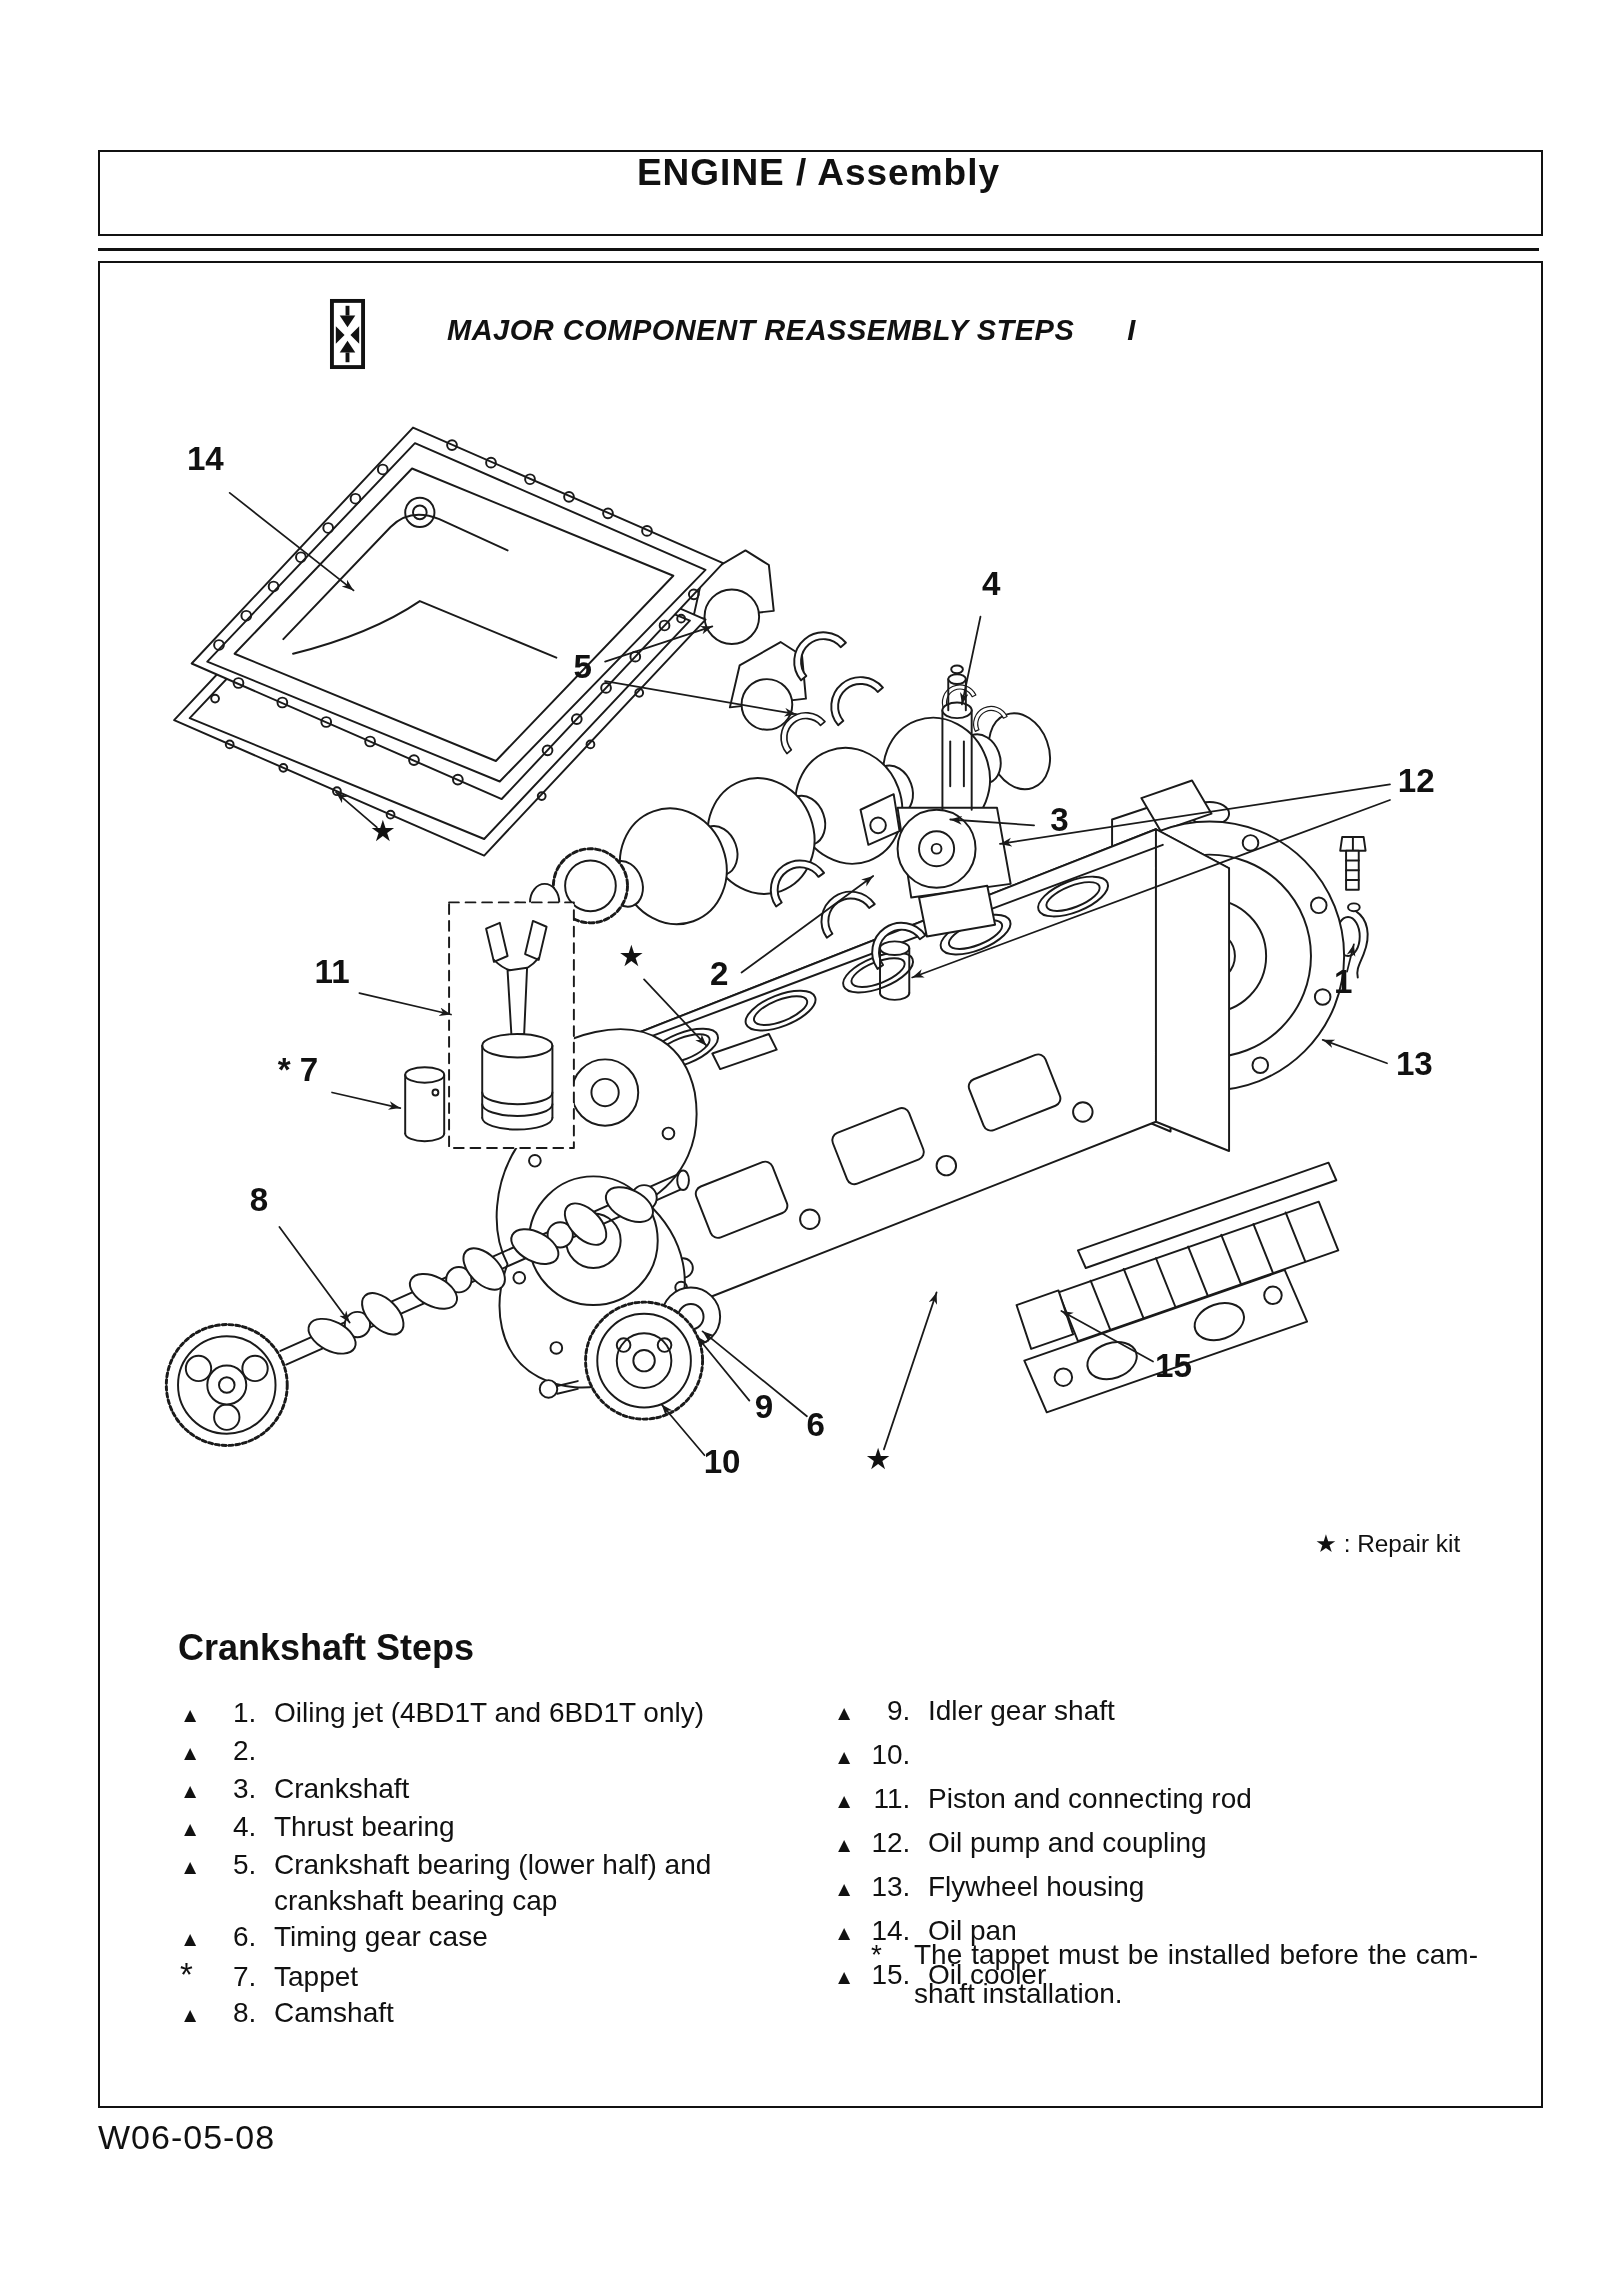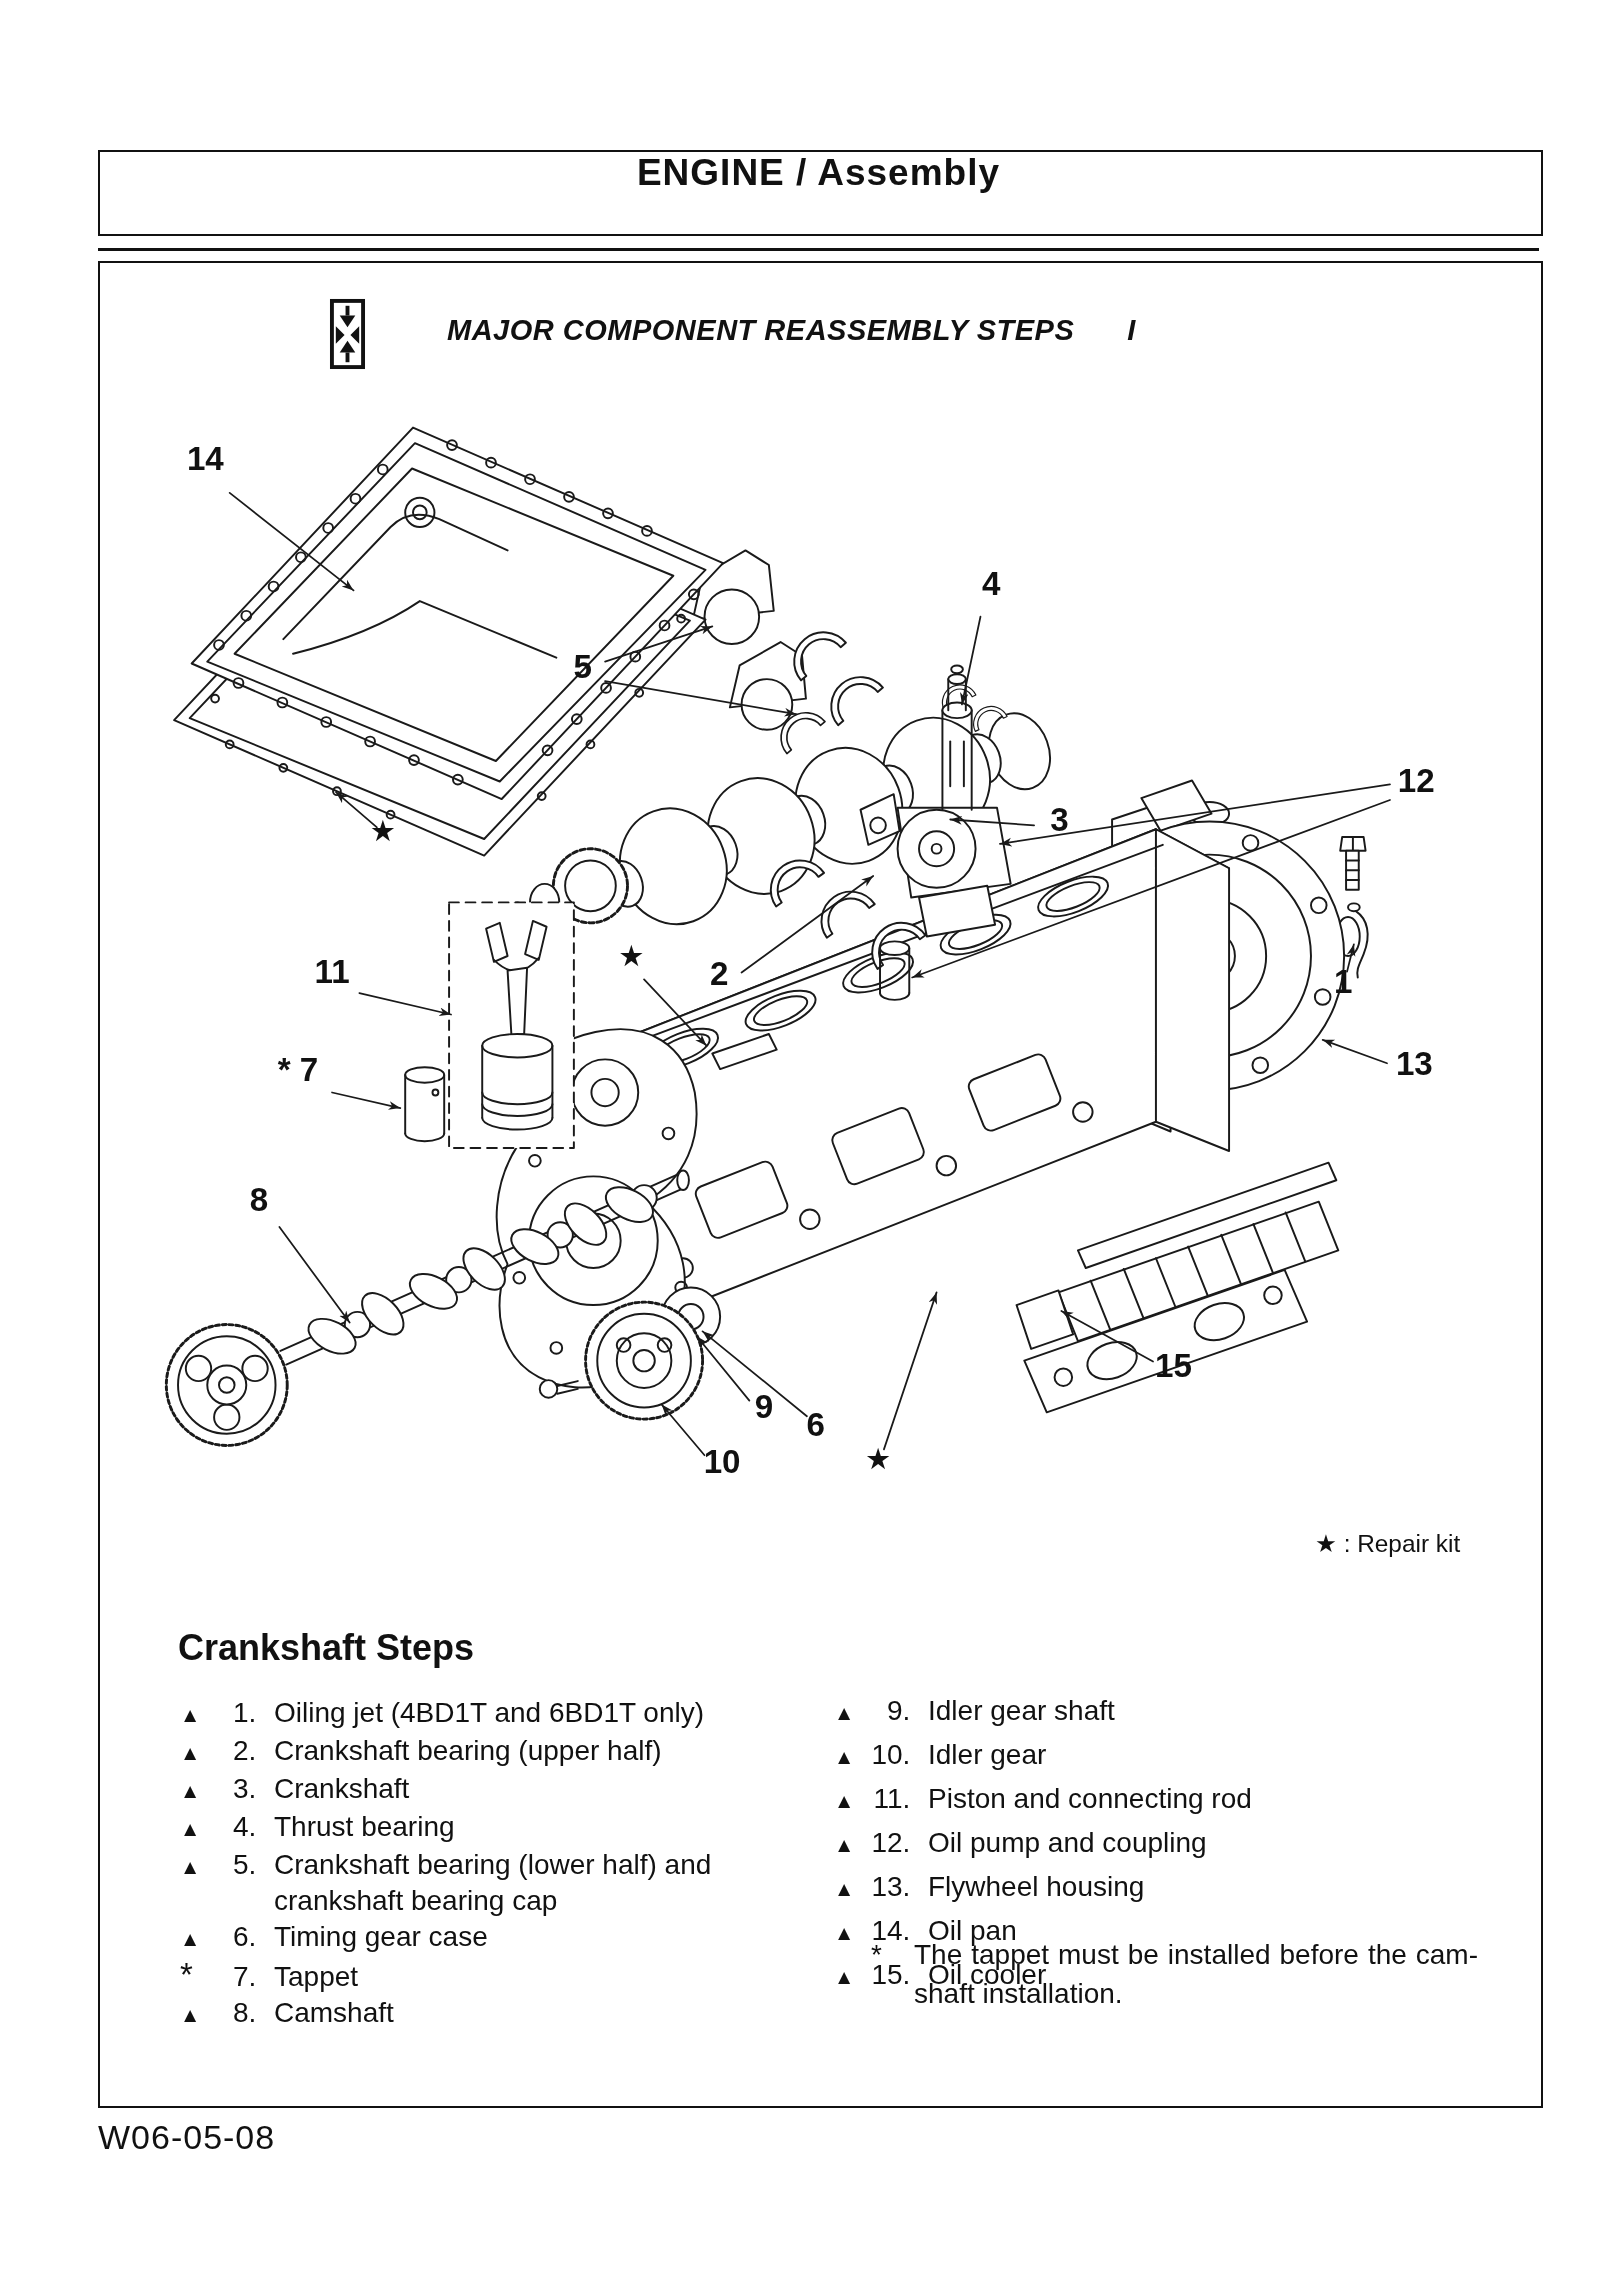--- a/index.html
+++ b/index.html
@@ -392,21 +392,20 @@
   <div class="abs" id="steps-heading">Crankshaft Steps</div>
   <div class="abs list" id="list-left">
       <div class="row">
         <span class="mk">▲</span>
         <span class="no">1.</span>
         <span class="tx">Oiling jet (4BD1T and 6BD1T only)</span>
       </div>
       <div class="row">
         <span class="mk">▲</span>
         <span class="no">2.</span>
-        <span class="tx">Crankshaft bearing (upper half)</span>
       </div>
       <div class="row">
         <span class="mk">▲</span>
         <span class="no">3.</span>
         <span class="tx">Crankshaft</span>
       </div>
       <div class="row">
         <span class="mk">▲</span>
         <span class="no">4.</span>
         <span class="tx">Thrust bearing</span>
@@ -434,21 +433,20 @@
     </div>
   <div class="abs list" id="list-right">
       <div class="row">
         <span class="mk">▲</span>
         <span class="no">9.</span>
         <span class="tx">Idler gear shaft</span>
       </div>
       <div class="row">
         <span class="mk">▲</span>
         <span class="no">10.</span>
-        <span class="tx">Idler gear</span>
       </div>
       <div class="row">
         <span class="mk">▲</span>
         <span class="no">11.</span>
         <span class="tx">Piston and connecting rod</span>
       </div>
       <div class="row">
         <span class="mk">▲</span>
         <span class="no">12.</span>
         <span class="tx">Oil pump and coupling</span>

